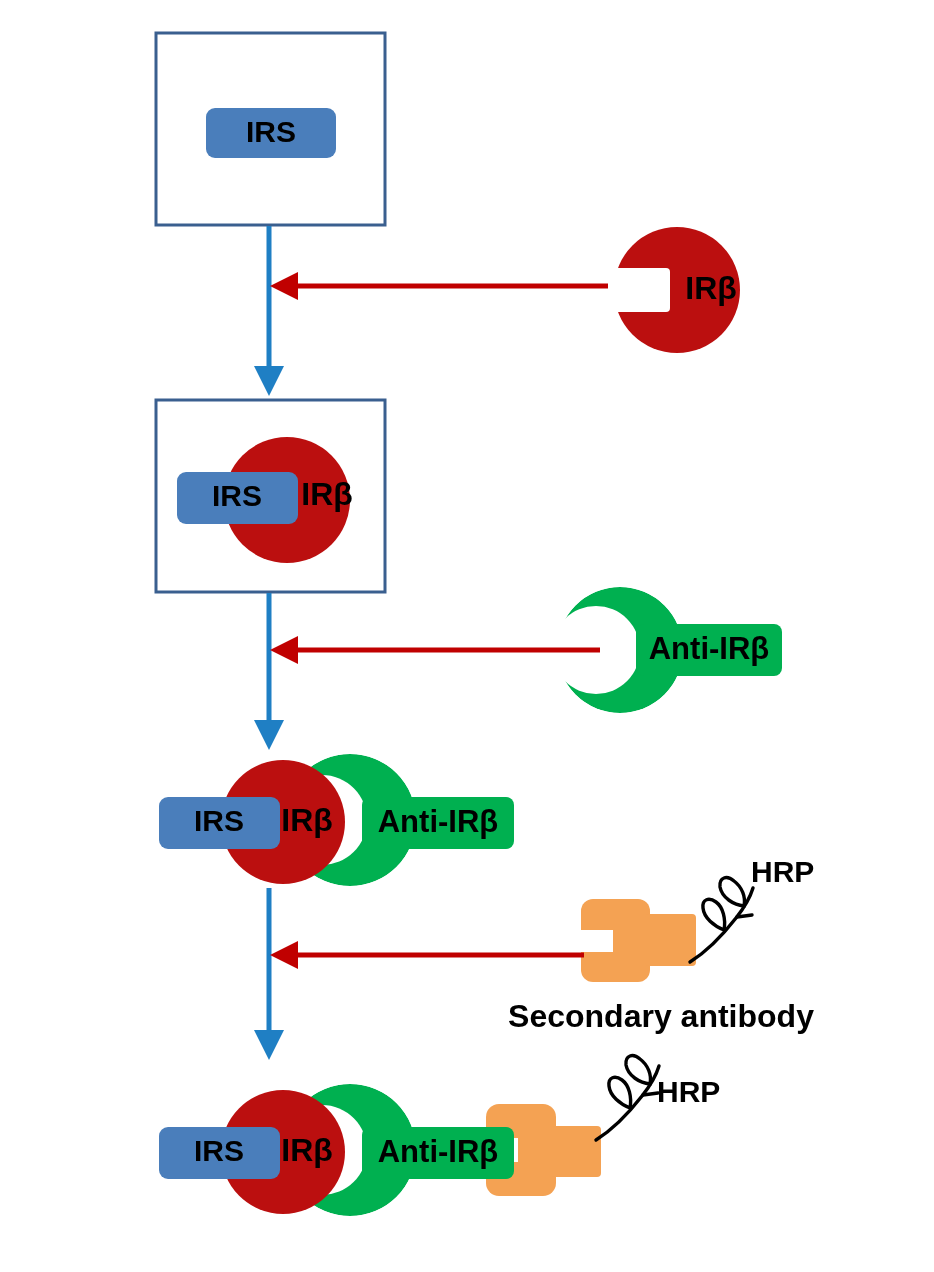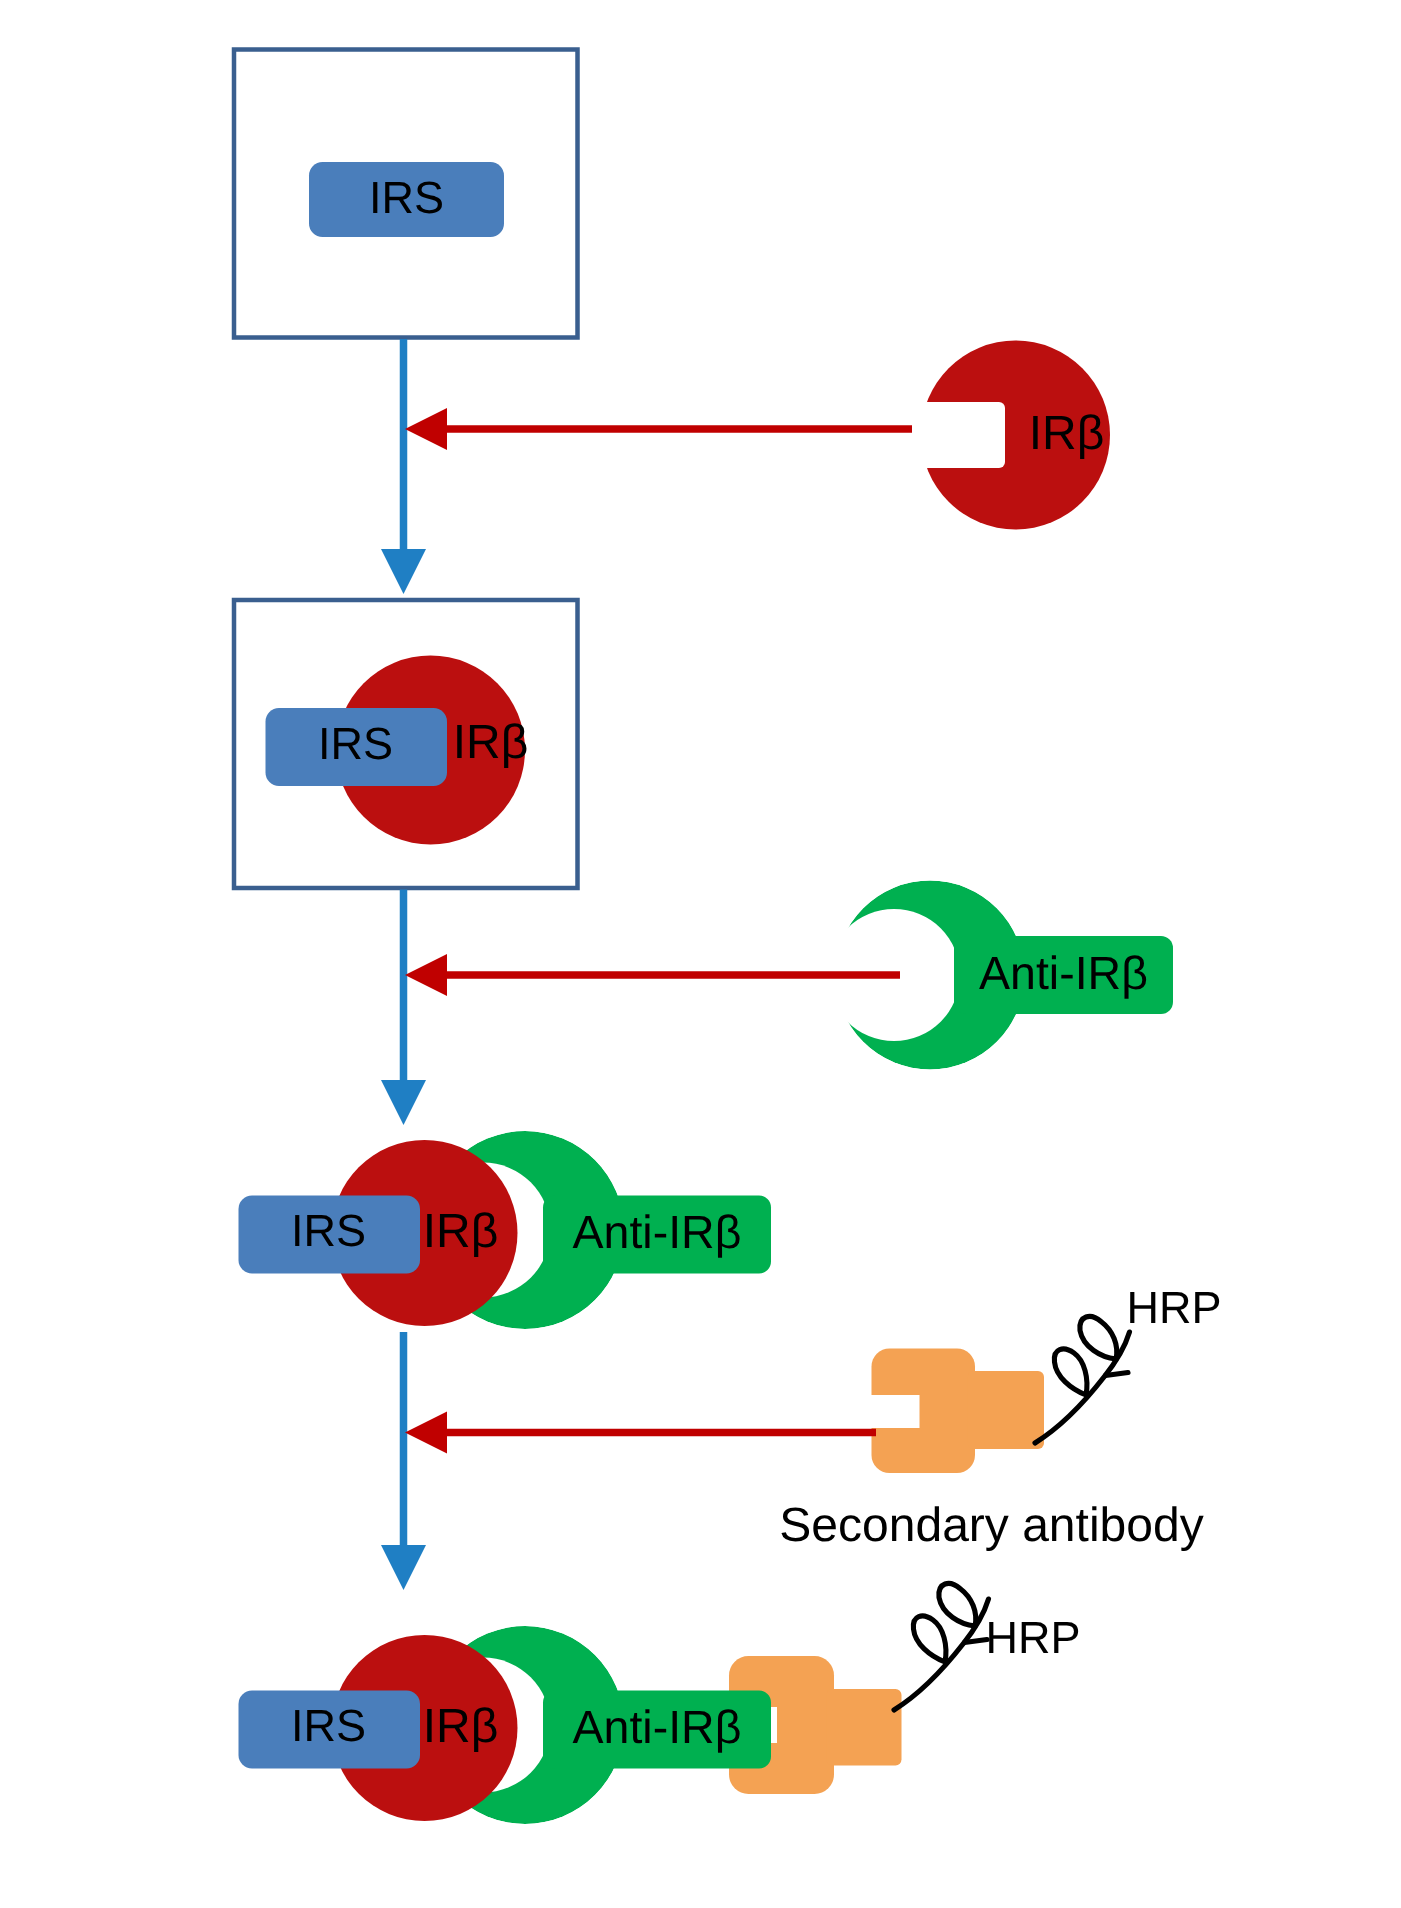--- a/index.html
+++ b/index.html
@@ -10,20 +10,21 @@
   }
   body {
     font-family: "Liberation Sans", sans-serif;
   }
   #canvas {
     position: relative;
     width: 934px;
     height: 1272px;
     background: #ffffff;
     overflow: hidden;
+    font-weight: bold;
   }
   #diagram-svg {
     position: absolute;
     left: 0;
     top: 0;
     width: 934px;
     height: 1272px;
   }
   .lbl {
     font-family: "Liberation Sans", sans-serif;

